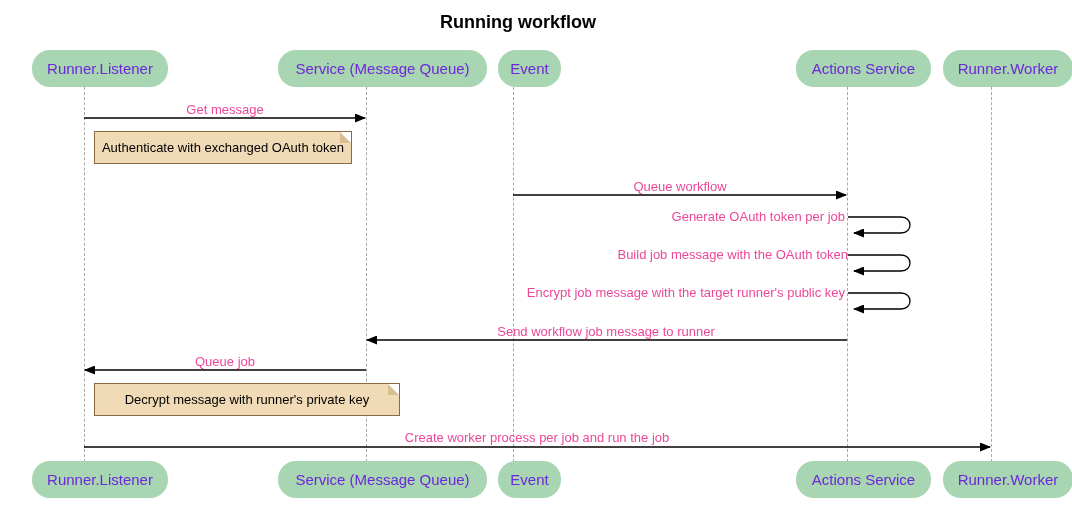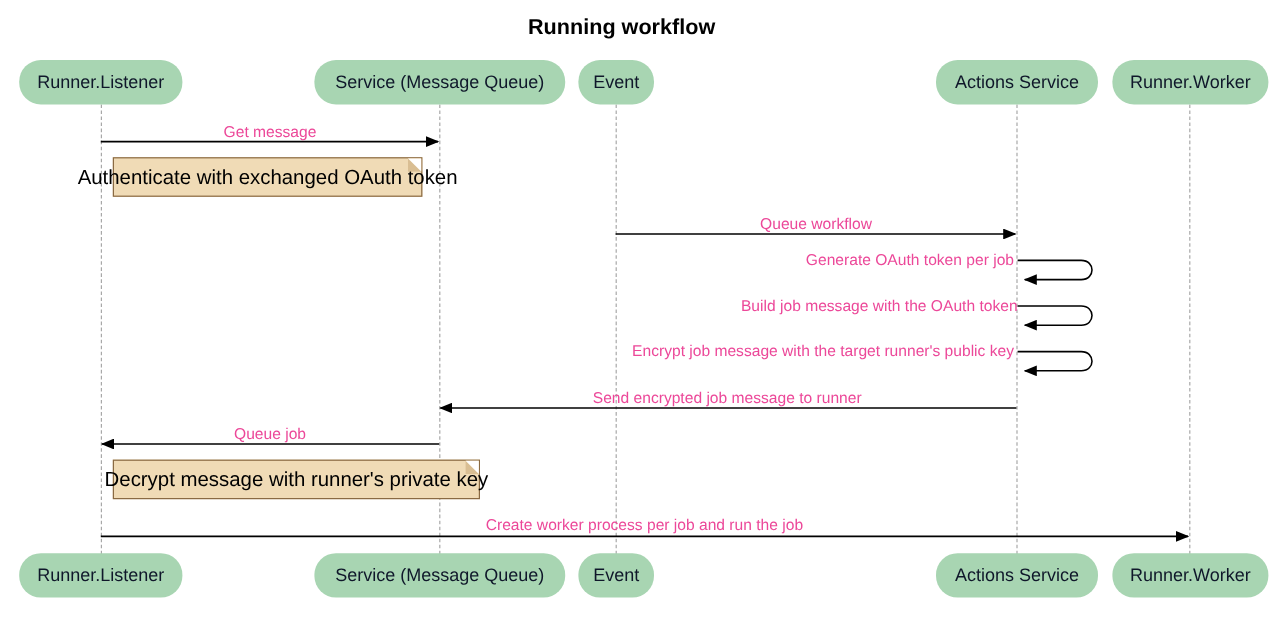--- a/index.html
+++ b/index.html
@@ -7,34 +7,34 @@
     position:relative;width:1072px;height:523px;background:#ffffff;
     font-family:"Liberation Sans",sans-serif;color:#000;overflow:hidden;
   }
   .title{
     position:absolute;top:12px;left:518px;transform:translateX(-50%);
     font-size:18px;font-weight:bold;white-space:nowrap;
   }
   .participant{
     position:absolute;height:37px;background:#A8D5B2;border-radius:18px;
     display:flex;align-items:center;justify-content:center;
-    font-size:15px;white-space:nowrap;color:#0f172a;
+    font-size:15px;white-space:nowrap;color:#6d28d9;margin-left:16px;
   }
   .lifeline{
     position:absolute;width:0;border-left:1px dashed #A8A8A8;
   }
   .msg{
     position:absolute;font-size:13px;white-space:nowrap;color:#ec4899;
   }
   .msg.center{transform:translateX(-50%);}
   .msg.right{text-align:left;}
   .note{
     position:absolute;height:33px;background:#F0DBB6;border:1px solid #8A6A43;
     box-sizing:border-box;display:flex;align-items:center;justify-content:center;
-    font-size:17px;white-space:nowrap;color:#000;
+    font-size:13px;white-space:nowrap;color:#000;
   }
   .note::before{
     content:"";position:absolute;top:0;right:0;width:0;height:0;
     border-style:solid;border-width:0 11px 11px 0;
     border-color:#ffffff #ffffff #D9BE93 #D9BE93;
   }
   .arrow-layer{position:absolute;left:0;top:0;pointer-events:none;}
 </style>
 </head>
 <body>
@@ -63,21 +63,21 @@
     <path d="M847,340 H367" stroke="#000" stroke-width="1.3" fill="none" marker-end="url(#ah)"></path>
     <path d="M366,370 H85" stroke="#000" stroke-width="1.3" fill="none" marker-end="url(#ah)"></path>
     <path d="M84,447 H990" stroke="#000" stroke-width="1.3" fill="none" marker-end="url(#ah)"></path>
   </svg>
 
   <div class="msg center" style="left:225px;top:102px;">Get message</div>
   <div class="msg center" style="left:680px;top:179px;">Queue workflow</div>
   <div class="msg right" style="right:227px;top:209px;">Generate OAuth token per job</div>
   <div class="msg right" style="right:224px;top:247px;">Build job message with the OAuth token</div>
   <div class="msg right" style="right:227px;top:285px;padding-left:16px;">Encrypt job message with the target runner's public key</div>
-  <div class="msg center" style="left:606px;top:324px;">Send encrypted job message to runner</div>
+  <div class="msg center" style="left:606px;top:324px;">Send workflow job message to runner</div>
   <div class="msg center" style="left:225px;top:354px;">Queue job</div>
   <div class="msg center" style="left:537px;top:430px;">Create worker process per job and run the job</div>
 
   <div class="note" style="left:94px;top:131px;width:258px;">Authenticate with exchanged OAuth token</div>
   <div class="note" style="left:94px;top:383px;width:306px;">Decrypt message with runner's private key</div>
 
   <div class="participant" style="left:16px;top:50px;width:136px;">Runner.Listener</div>
   <div class="participant" style="left:262px;top:50px;width:209px;">Service (Message Queue)</div>
   <div class="participant" style="left:482px;top:50px;width:63px;">Event</div>
   <div class="participant" style="left:780px;top:50px;width:135px;">Actions Service</div>

